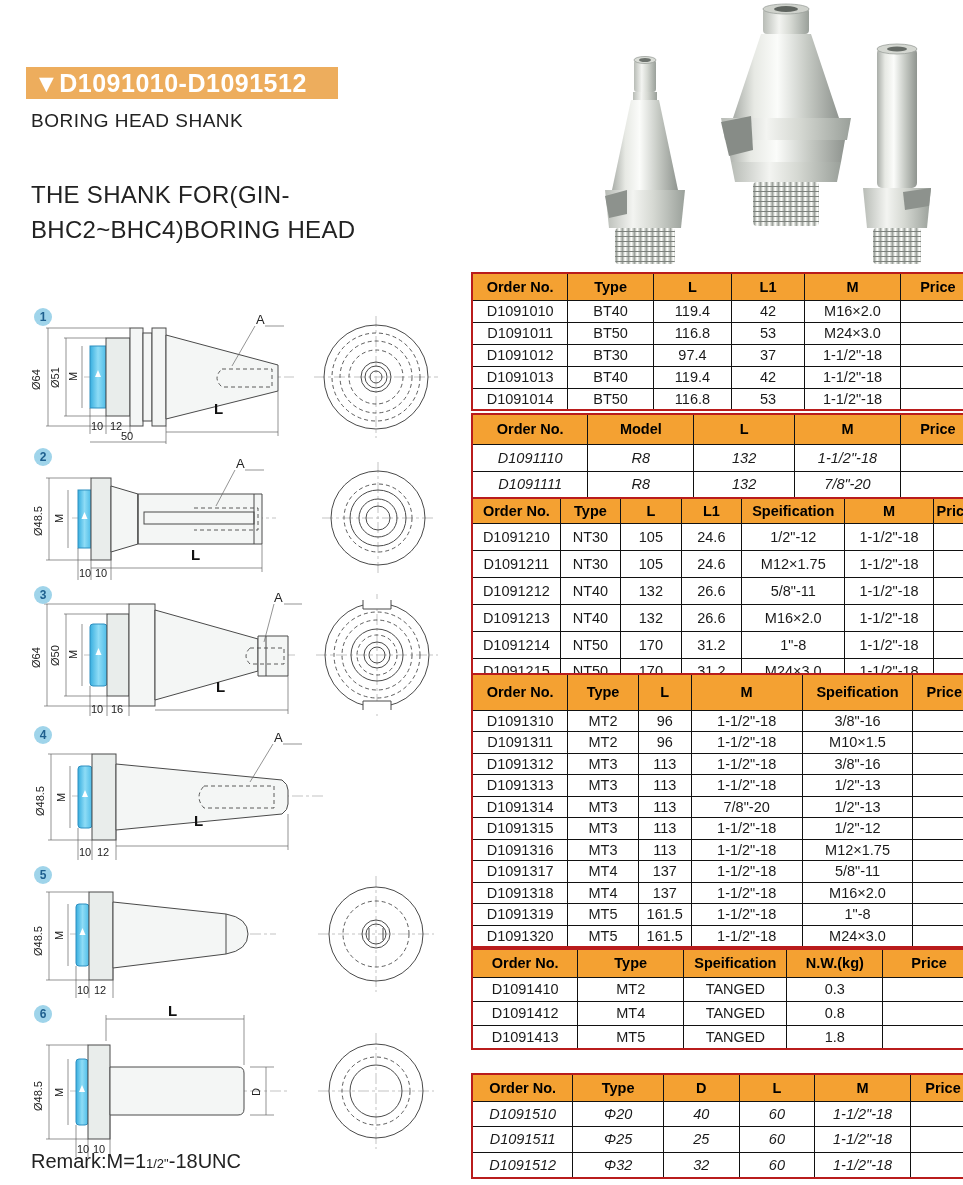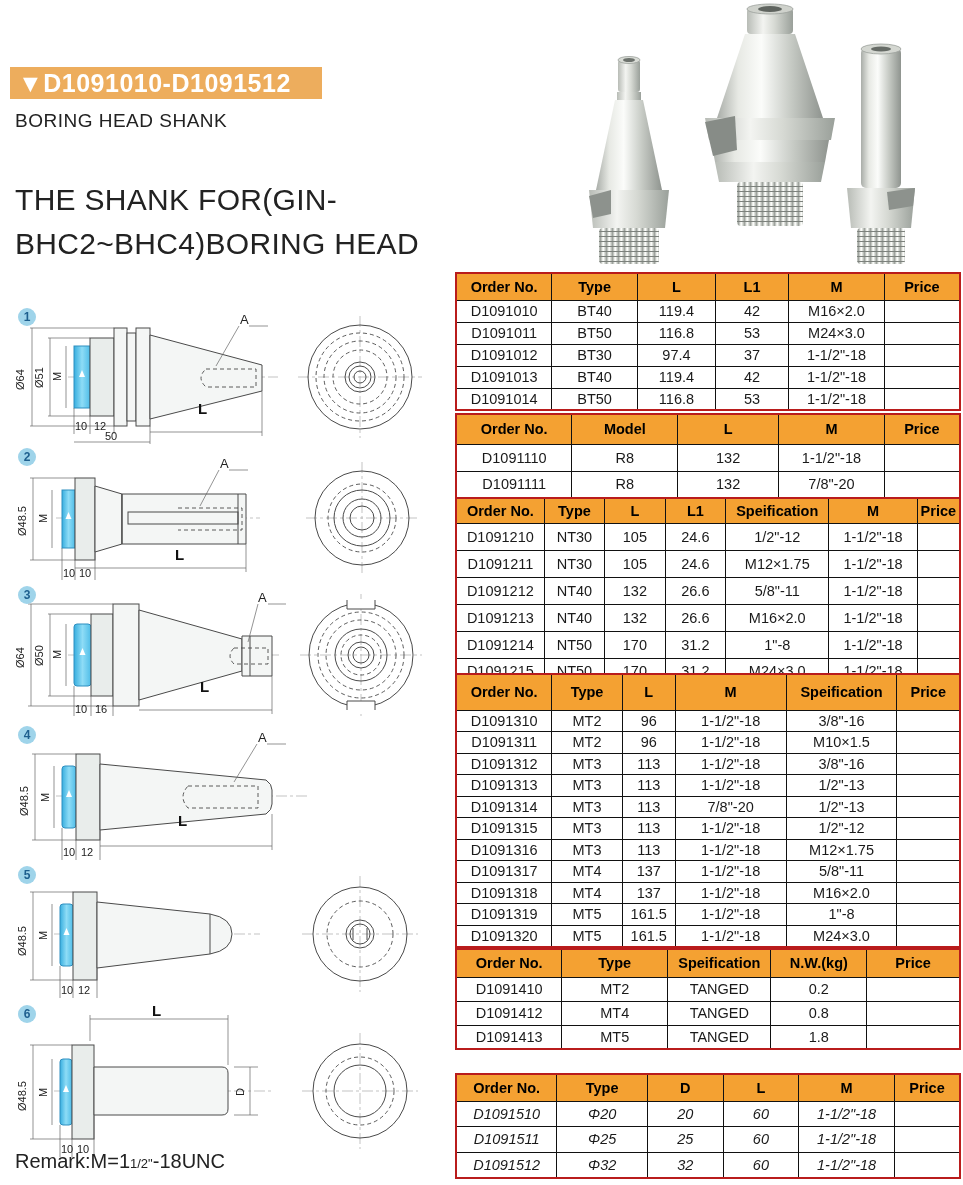--- a/index.html
+++ b/index.html
@@ -1,32 +1,32 @@
 <!DOCTYPE html>
 <html><head>
 <meta charset="utf-8">
 <style>
   * { margin:0; padding:0; box-sizing:border-box; }
   html,body { width:963px; height:1185px; background:#ffffff; font-family:"Liberation Sans", sans-serif; color:#1a1a1a; position:relative; overflow:hidden; }
 
-  .abs { position:absolute; }
+  .abs { position:absolute;margin-left:16px; }
 
   
   .banner { left:10px; top:67px; width:312px; height:32px; background:#EDAD5D; color:#ffffff; font-size:25px; font-weight:bold; line-height:32px; padding-left:8px; letter-spacing:0.5px; }
   .subtitle { left:15px; top:110px; font-size:19px; letter-spacing:0.5px; color:#222; }
-  .descr { left:15px; top:178px; width:452px; font-size:30px; line-height:1.45; color:#222; letter-spacing:0.3px; }
+  .descr { left:15px; top:178px; width:452px; font-size:24px; line-height:1.45; color:#222; letter-spacing:0.3px; }
 
   
   .tblwrap { left:455px; width:506px; }
   table.dtable { width:100%; border-collapse:collapse; table-layout:fixed; }
   table.dtable th, table.dtable td { border:1px solid #111; text-align:center; font-size:14.5px; overflow:hidden; white-space:nowrap; padding:0 2px; }
   table.dtable { border:2px solid #b91c1c; }
   table.dtable th { background:#F4A132; font-weight:bold; color:#000; }
   .t1 td { height:22px; }  .t1 th { height:27px; }
-  .t2 td { height:27px; }  .t2 th { height:30px; }
+  .t2 td { height:27px;font-style:italic; }  .t2 th { height:30px; }
   .t3 td { height:27px; }.t3 th { height:25px; font-size:13.5px; }
   .t3 td { font-size:13.8px; }
   .t4 td { height:21.5px; font-size:14px; } .t4 th { height:36px; }
   .t5 td { height:24px; }  .t5 th { height:28px; }
   .t6 td { height:25.5px;font-style:italic; }.t6 th { height:27px; }
 
   
   .drawblock { left:10px; width:446px; height:138px; }
   .badge { position:absolute; left:8px; top:0px; width:18px; height:18px; border-radius:50%; background:#9FD4EA; color:#1E5F8E; font-size:12px; font-weight:bold; text-align:center; line-height:18px; }
   svg .ln   { stroke:#4a4a4a; stroke-width:1; fill:none; }
@@ -714,21 +714,21 @@
           <th>Speification</th>
           <th>N.W.(kg)</th>
           <th>Price</th>
         </tr>
       </thead>
       <tbody>
         <tr>
           <td>D1091410</td>
           <td>MT2</td>
           <td>TANGED</td>
-          <td>0.2</td>
+          <td>0.3</td>
           <td></td>
         </tr>
         <tr>
           <td>D1091412</td>
           <td>MT4</td>
           <td>TANGED</td>
           <td>0.8</td>
           <td></td>
         </tr>
         <tr>
@@ -758,21 +758,21 @@
           <th>D</th>
           <th>L</th>
           <th>M</th>
           <th>Price</th>
         </tr>
       </thead>
       <tbody>
         <tr>
           <td>D1091510</td>
           <td>Φ20</td>
-          <td>20</td>
+          <td>40</td>
           <td>60</td>
           <td>1-1/2"-18</td>
           <td></td>
         </tr>
         <tr>
           <td>D1091511</td>
           <td>Φ25</td>
           <td>25</td>
           <td>60</td>
           <td>1-1/2"-18</td>

